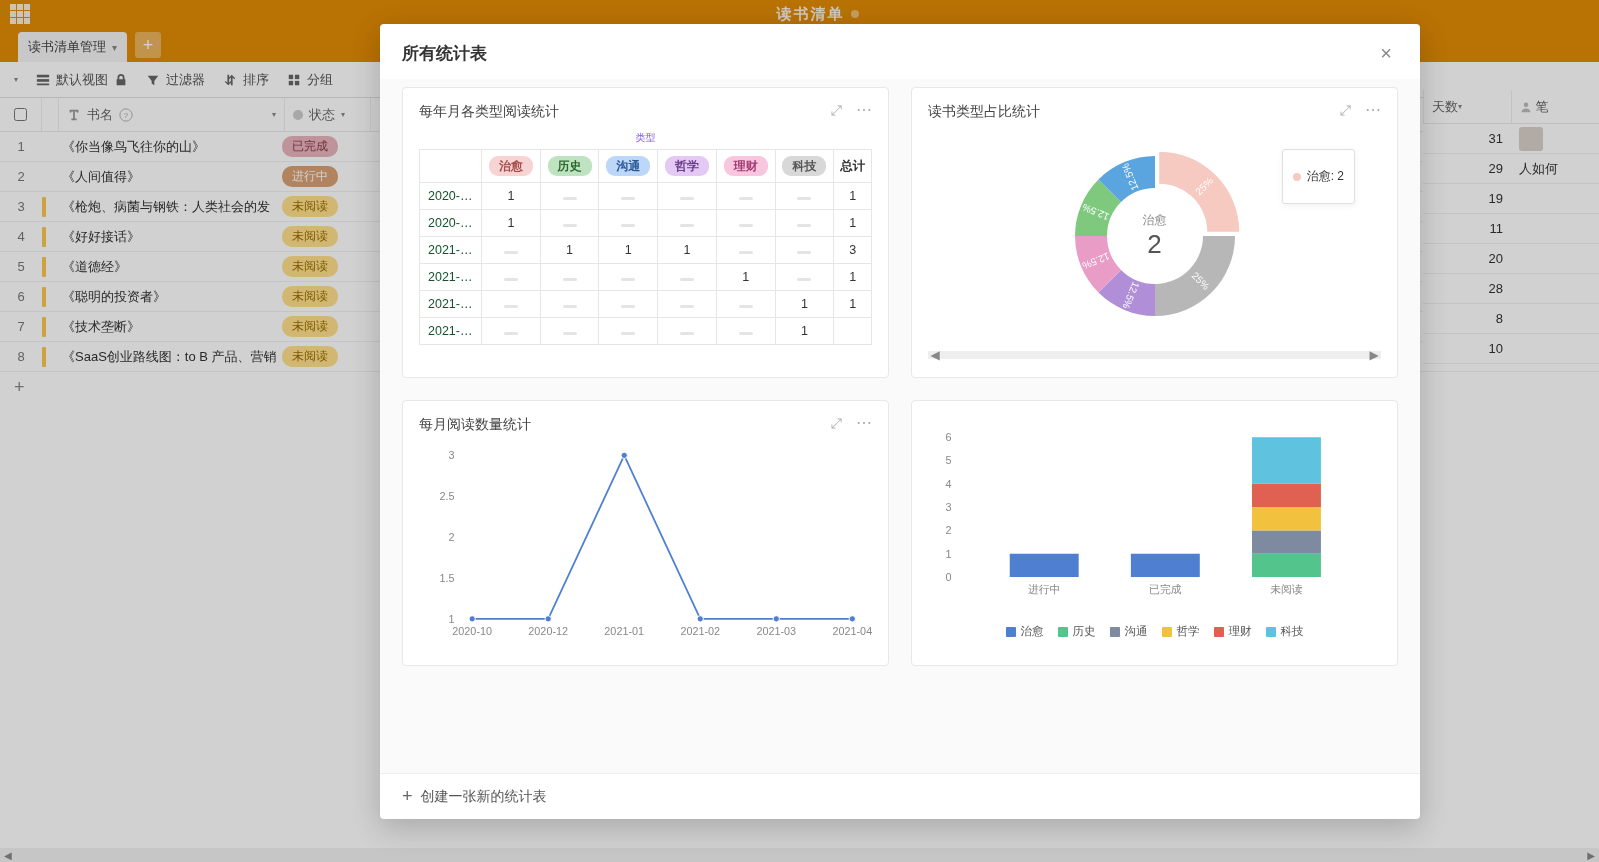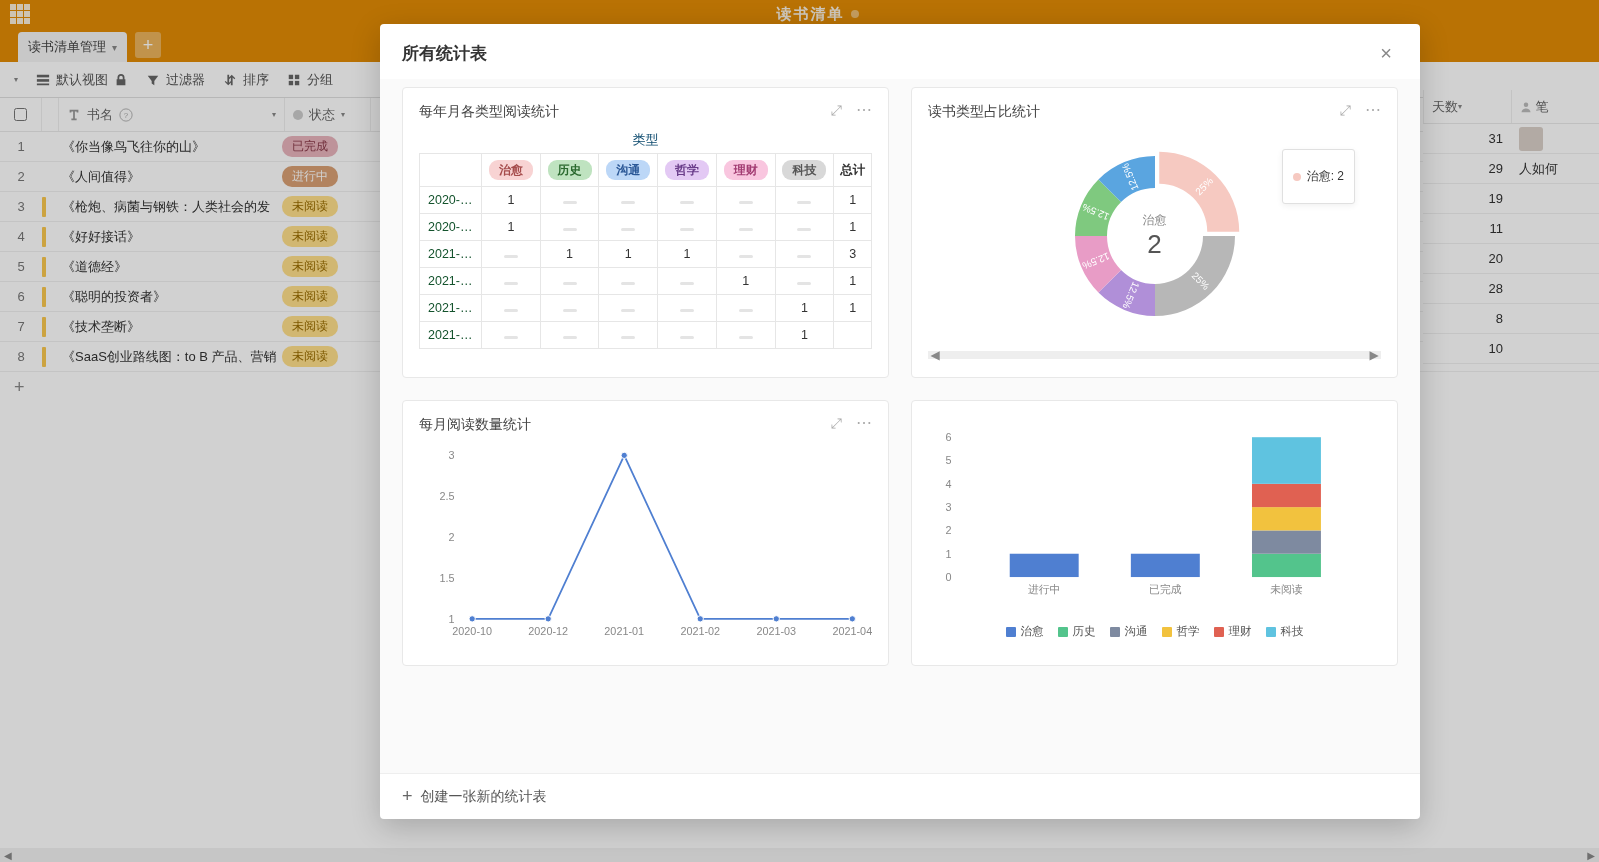--- a/index.html
+++ b/index.html
@@ -54,21 +54,21 @@
 .card { background: #fff; border: 1px solid #e8e8e8; border-radius: 4px; padding: 14px 16px 18px; }
 .card-head { display: flex; align-items: center; justify-content: space-between; margin-bottom: 10px; }
 .card-title { font-size: 14px; color: #444; }
 .card-icons { display: flex; gap: 14px; color: #aaa; }
 .card-icons span { cursor: pointer; }
 .expand-ico::before { content: '⤢'; font-size: 14px; }
 .more-ico::before { content: '⋯'; font-size: 16px; position: relative; top: -2px; }
 
 
 .pivot-wrap { overflow: auto; }
-.pivot-super { text-align: center; font-size: 13px; color: #0c4a6e; margin-bottom: 4px; }
+.pivot-super { text-align: center; font-size: 10px; color: #8b5cf6; margin-bottom: 4px; }
 .pivot { border-collapse: collapse; width: 100%; font-size: 12.5px; }
 .pivot th, .pivot td { border: 1px solid #e6e6e6; padding: 6px 4px; text-align: center; white-space: nowrap; }
 .pivot .row-label { text-align: left; padding-left: 8px; color: #14532d; max-width: 56px; overflow: hidden; text-overflow: ellipsis; }
 .pill { display: inline-block; padding: 1.5px 10px; border-radius: 9px; font-size: 12px; }
 .p-heal { background: #f8d3d3; color: #a54b4b; }
 .p-hist { background: #bfe3c0; color: #2b6a2f; }
 .p-comm { background: #bcd7f7; color: #2a5796; }
 .p-phil { background: #e3c9f4; color: #6a3d8a; }
 .p-fin { background: #f9c6df; color: #a23c72; }
 .p-tech { background: #d8d8d8; color: #555; }

